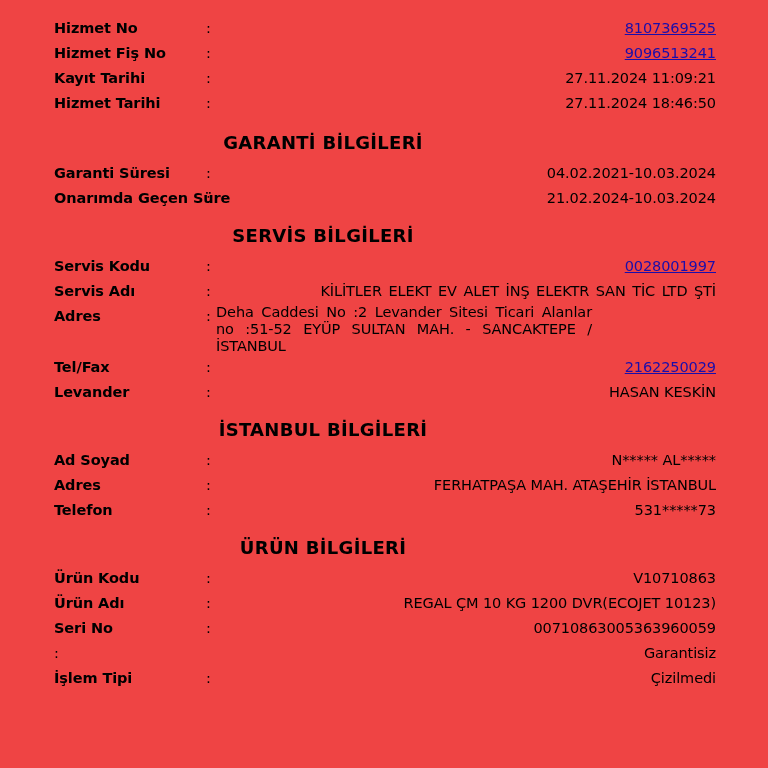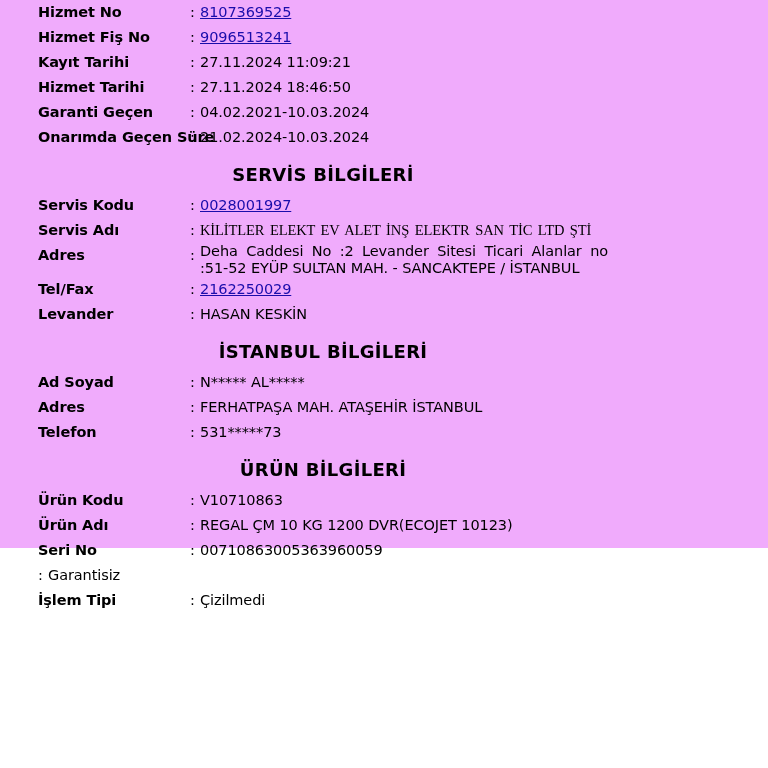--- a/index.html
+++ b/index.html
@@ -9,25 +9,25 @@
   }
   body {
     width: 768px;
     height: 768px;
     font-family: "DejaVu Sans", sans-serif;
     color: #000000;
     overflow: hidden;
   }
   .page {
     width: 768px;
-    height: 548px;
+    height: 768px;
     position: relative;
-    padding: 0;
+    padding: 16px;
     box-sizing: border-box;
-    background: #f0abfc;
+    background: #ef4444;
   }
   .rows {
     padding: 0 36px 0 38px;
   }
   .row {
     display: flex;
     align-items: flex-start;
     line-height: 25px;
   }
   .label {
@@ -40,34 +40,34 @@
   }
   .colon {
     width: 10px;
     flex: 0 0 10px;
     font-size: 14.5px;
   }
   .value {
     flex: 1 1 auto;
     font-size: 14.5px;
     letter-spacing: -0.1px;
+    text-align: right;
   }
   .value.link {
     color: #1a0dab;
     text-decoration: underline;
     font-weight: normal;
   }
   .value.justify {
     text-align: justify;
     padding-right: 124px;
     line-height: 17px;
   }
   .value.spaced {
     word-spacing: 2px;
-    font-family: Liberation Serif, serif;
   }
   .section-title {
     text-align: center;
     font-weight: bold;
     font-size: 18px;
     letter-spacing: 0.3px;
     padding: 14px 0 8px 0;
     padding-right: 124px;
   }
   .section-title.first { padding-top: 16px; }
@@ -90,22 +90,23 @@
       <div class="row">
         <div class="label">Kayıt Tarihi</div>
         <div class="colon">:</div>
         <div class="value">27.11.2024 11:09:21</div>
       </div>
       <div class="row">
         <div class="label">Hizmet Tarihi</div>
         <div class="colon">:</div>
         <div class="value">27.11.2024 18:46:50</div>
       </div>
+      <div class="section-title first">GARANTİ BİLGİLERİ</div>
       <div class="row">
-        <div class="label">Garanti Geçen</div>
+        <div class="label">Garanti Süresi</div>
         <div class="colon">:</div>
         <div class="value">04.02.2021-10.03.2024</div>
       </div>
       <div class="row">
         <div class="label">Onarımda Geçen Süre</div>
         <div class="colon">:</div>
         <div class="value">21.02.2024-10.03.2024</div>
       </div>
       <div class="section-title">SERVİS BİLGİLERİ</div>
       <div class="row">

